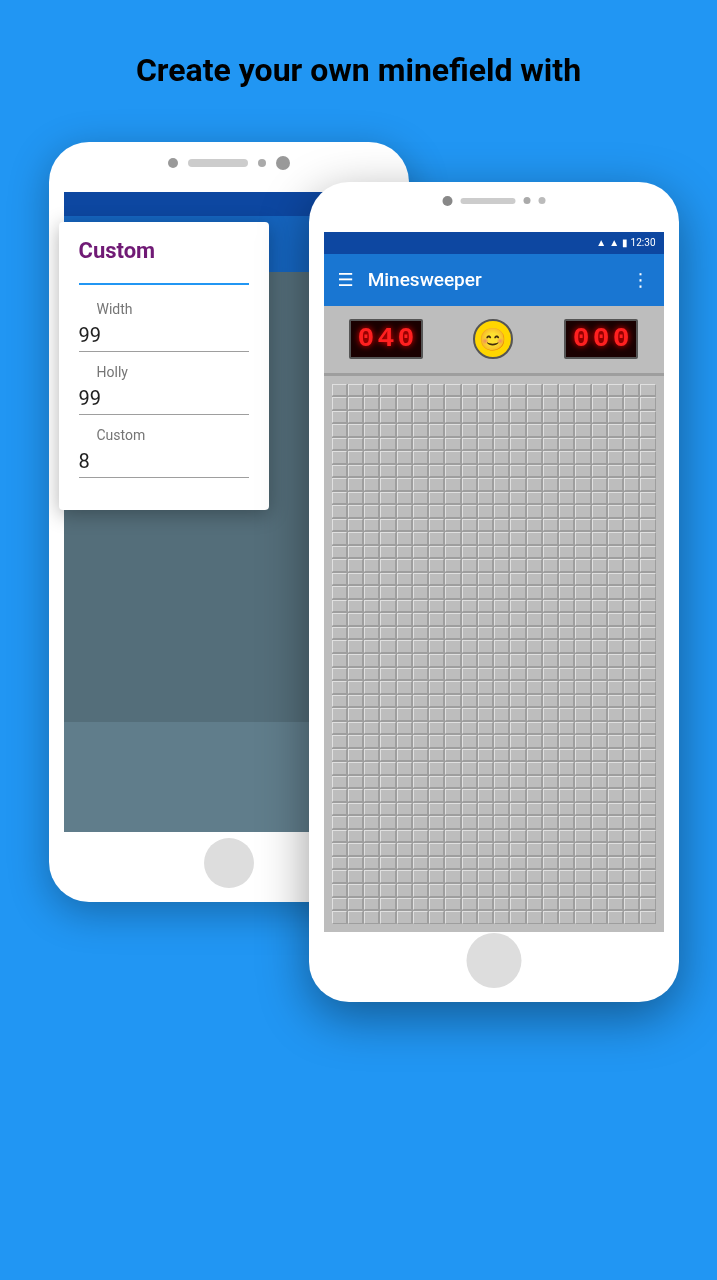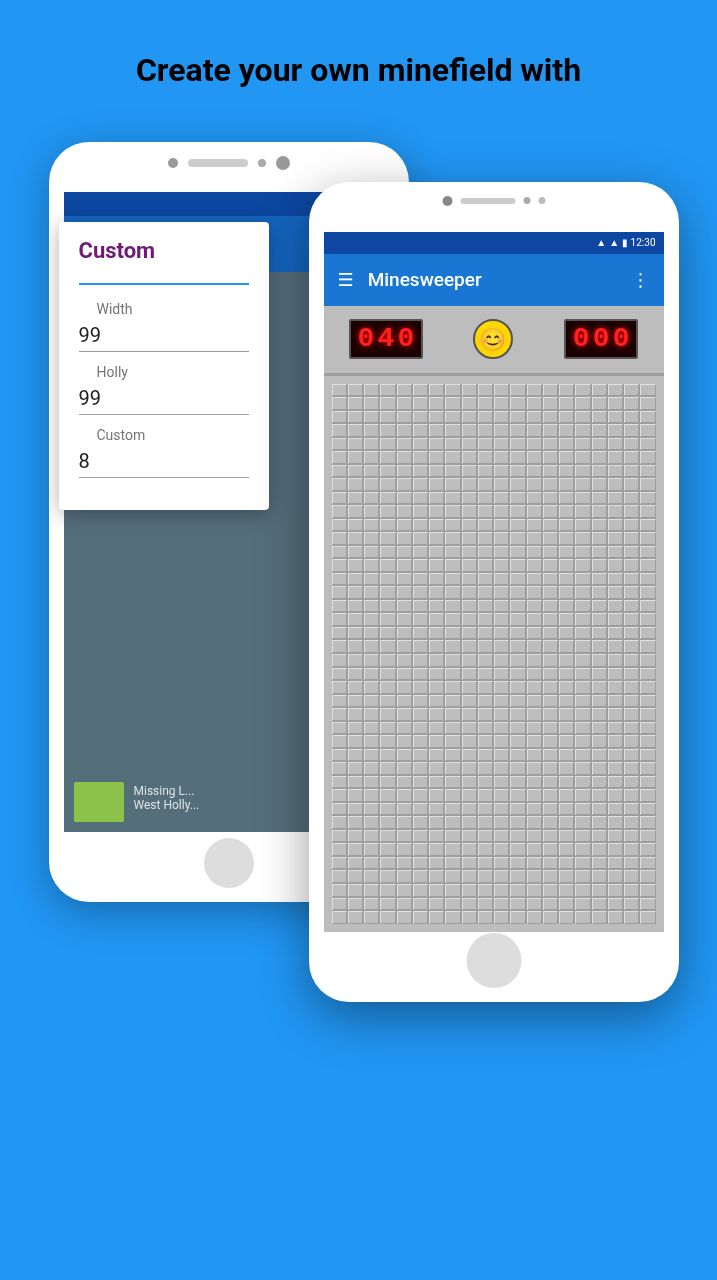--- a/index.html
+++ b/index.html
@@ -452,27 +452,20 @@
         </div>
 
         <div style="background:#546E7A; height: calc(100% - 80px - 110px); display:flex; align-items:flex-start; justify-content:center; overflow:hidden;">
           <div style="background:#1a0000; margin: 8px; padding: 4px 8px; display:flex; gap:4px;">
             <span style="font-family:monospace;font-size:26px;color:#ff2020;text-shadow:0 0 6px red;">0</span>
             <span style="font-family:monospace;font-size:26px;color:#ff2020;text-shadow:0 0 6px red;">4</span>
             <span style="font-family:monospace;font-size:26px;color:#ff2020;text-shadow:0 0 6px red;">0</span>
           </div>
         </div>
 
-        <div class="back-bottom-area">
-          <div class="news-thumbnail"></div>
-          <div class="news-text">
-            <div>Missing L...</div>
-            <div>West Holly...</div>
-          </div>
-        </div>
       </div>
 
       <div class="phone-home-btn-back"></div>
     </div>
 
     <div class="dialog-overlay">
       <div class="dialog-title">Custom</div>
       <div class="dialog-underline"></div>
 
       <div class="dialog-field-label">Width</div>

